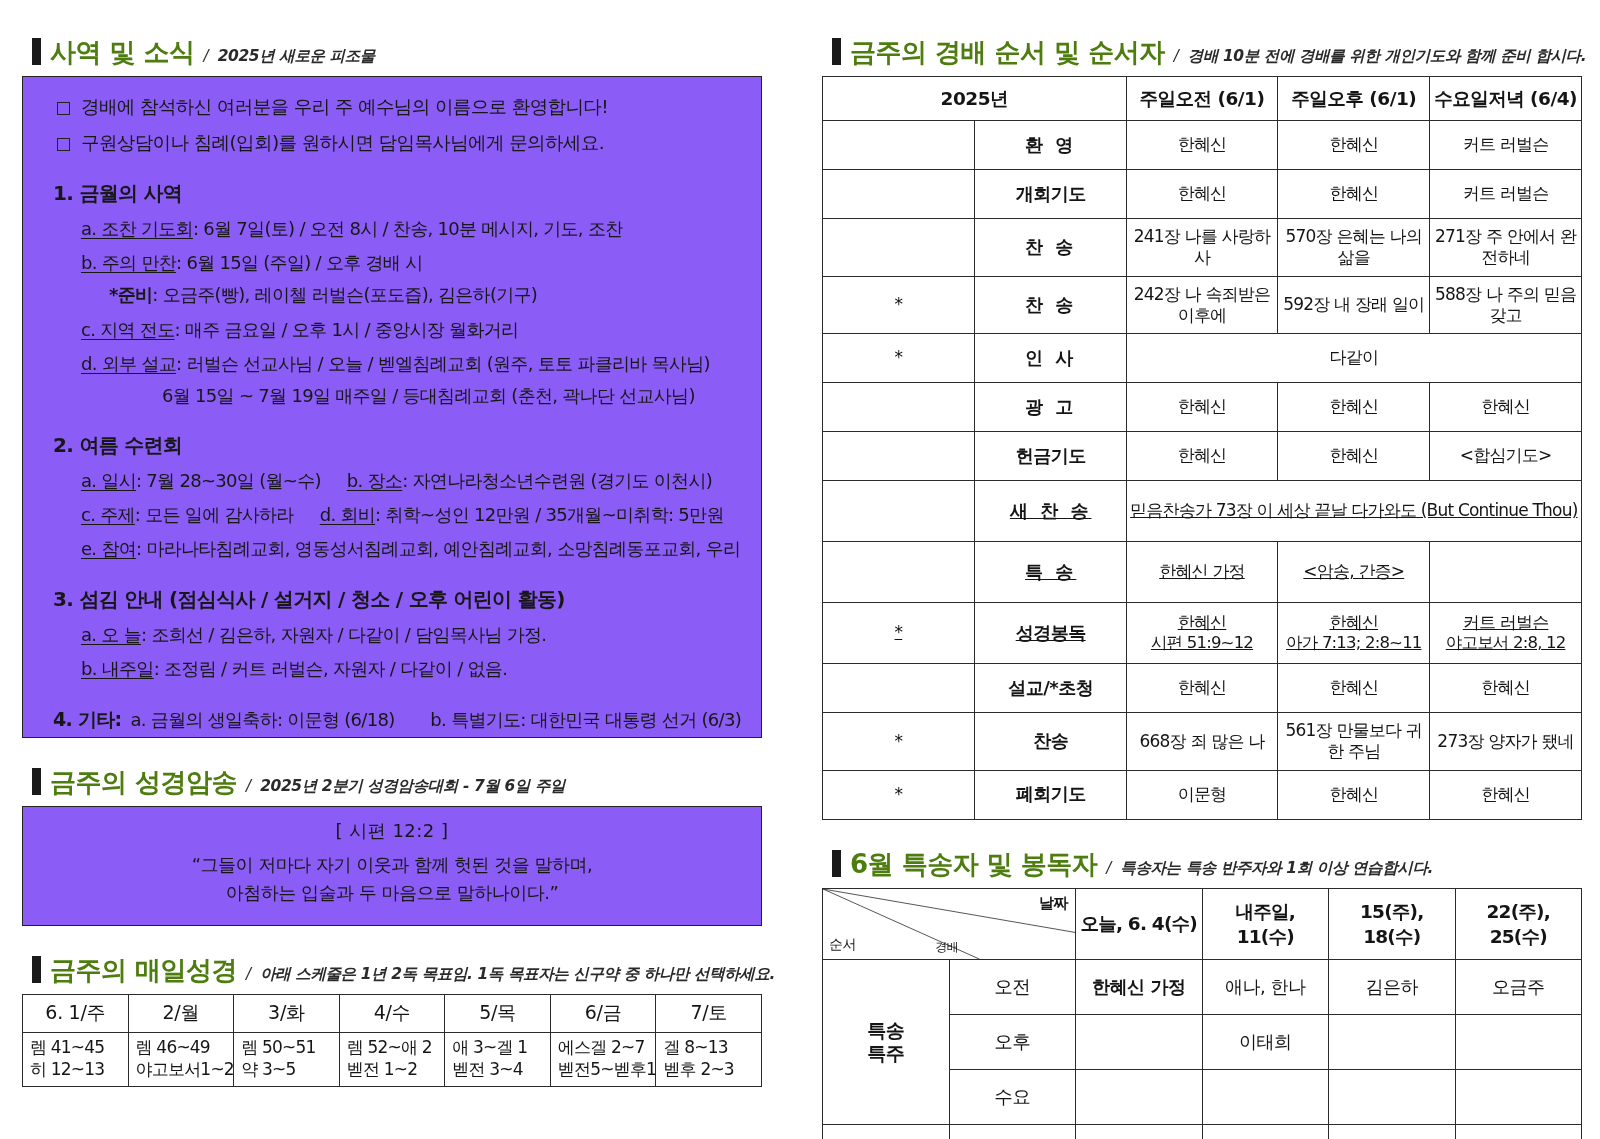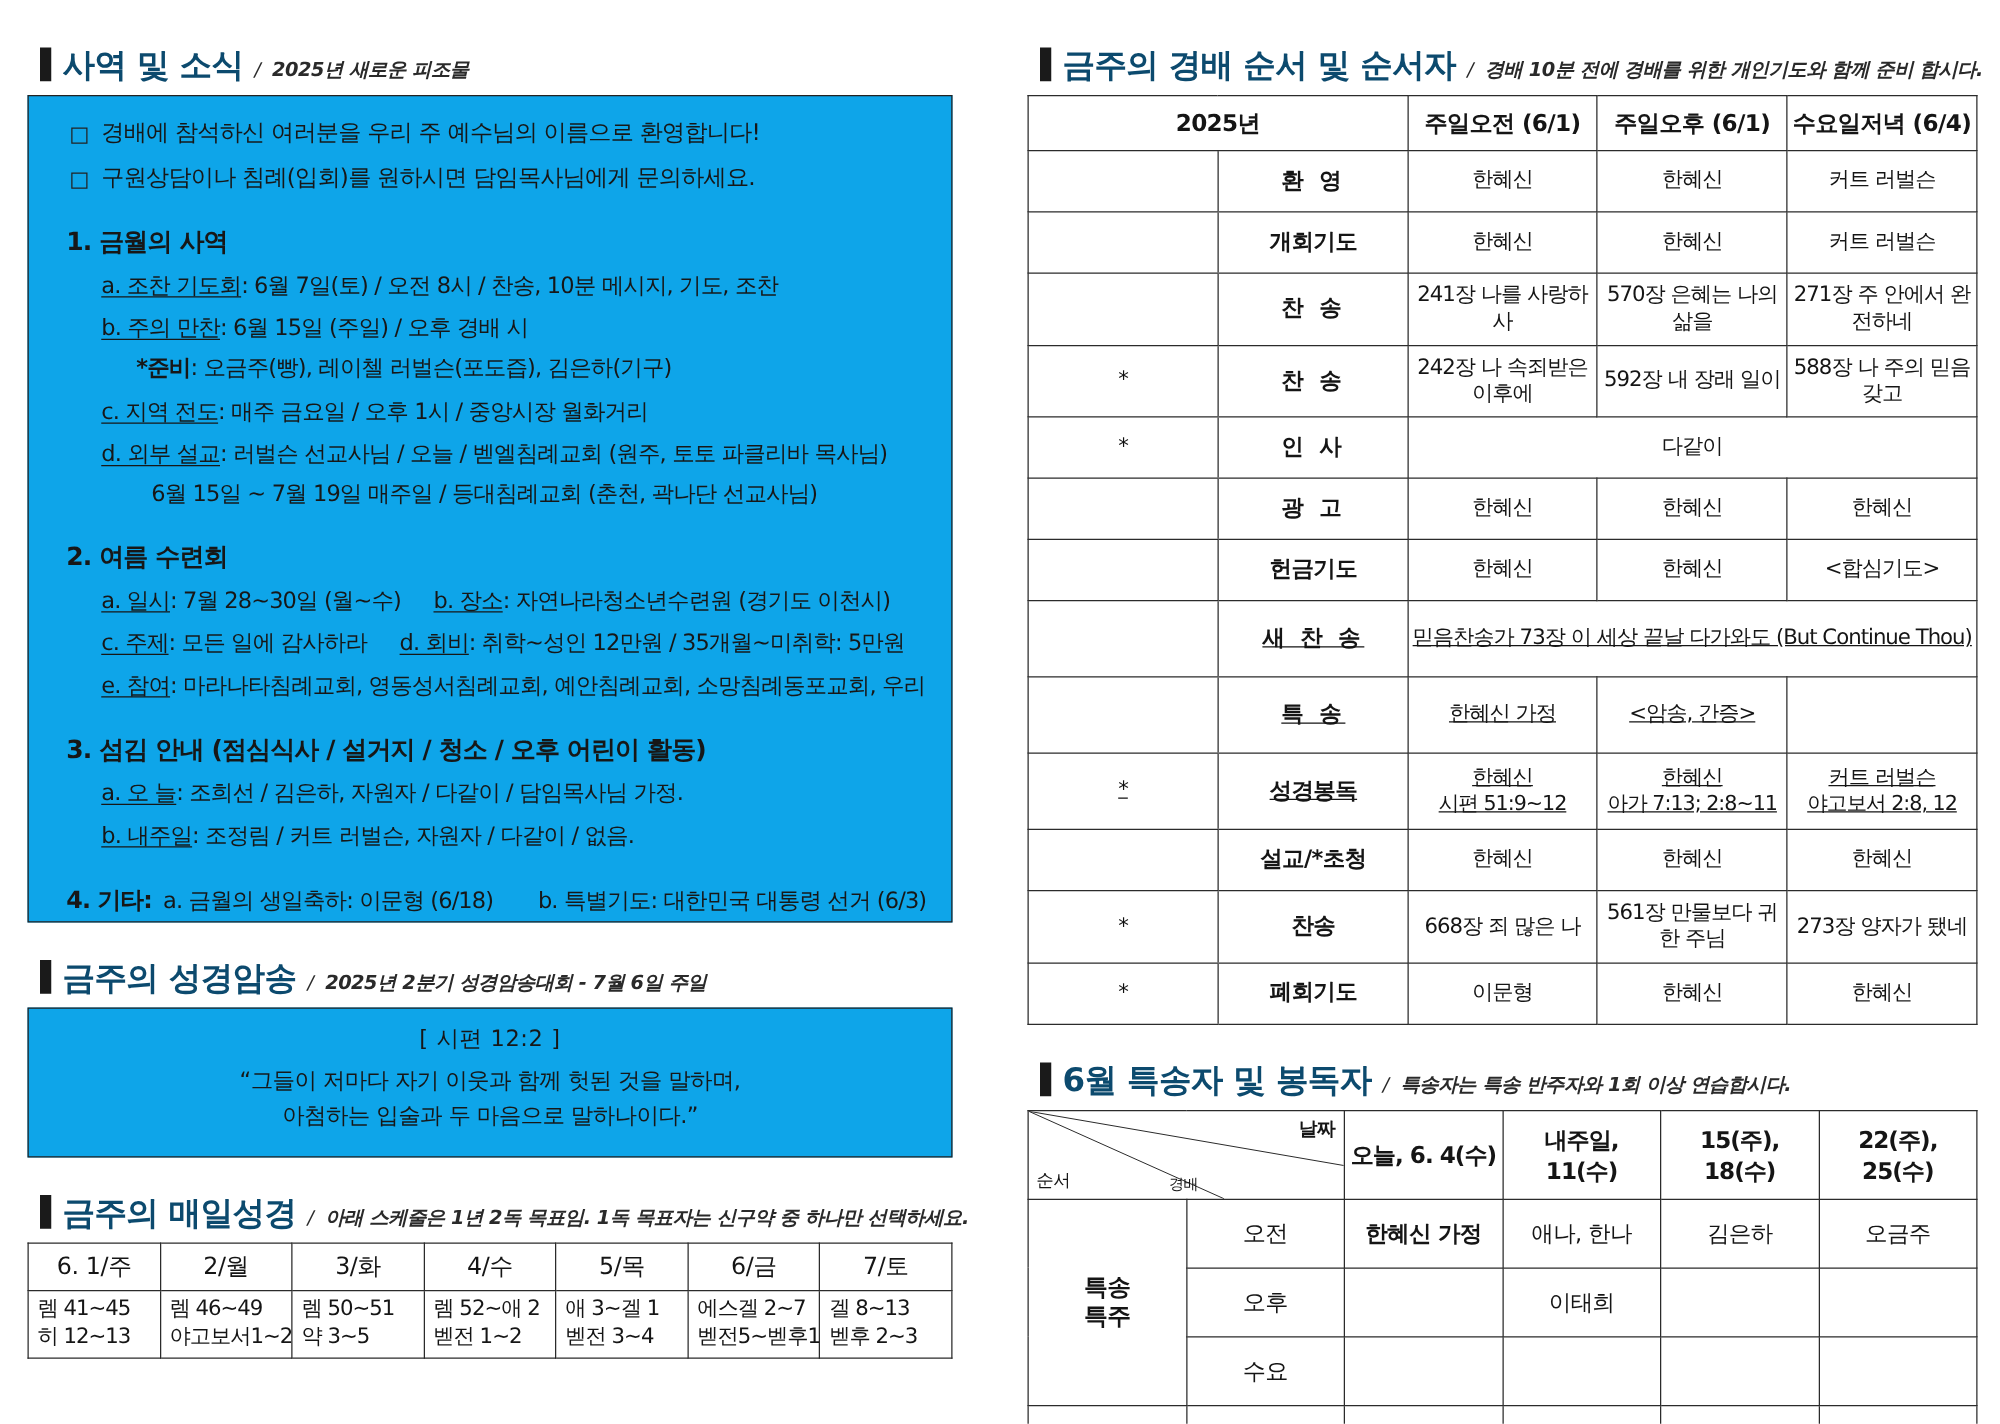--- a/index.html
+++ b/index.html
@@ -43,41 +43,41 @@
     background: #1a1a1a;
     margin-right: 2px;
     position: relative;
     top: 4px;
     flex: 0 0 9px;
   }
   .sec-title {
     font-size: 26px;
     font-weight: bold;
     letter-spacing: -0.5px;
-    color: #0c4a6e;
+    color: #4d7c0f;
   }
   .sec-sub {
     font-size: 15.5px;
     font-style: italic;
     font-weight: bold;
     color: #2a2a2a;
     letter-spacing: -0.4px;
   }
   .sec-slash {
     font-size: 15px;
     font-style: italic;
     color: #2a2a2a;
     padding: 0 2px;
   }
 
   
   .box {
     border: 1.6px solid #222;
     box-sizing: border-box;
-    background: #0ea5e9;
+    background: #8b5cf6;
   }
 
   
   #notice-box {
     padding: 18px 20px 16px 20px;
     height: 662px;
     position: relative;
   }
   .chk-line {
     display: flex;
@@ -106,21 +106,21 @@
     font-size: 18px;
     letter-spacing: -0.7px;
     margin: 0 0 9px 38px;
     line-height: 1.4;
     white-space: nowrap;
   }
   .item .lbl { text-decoration: underline; text-underline-offset: 3px; }
   .item.inline-pair { display: flex; gap: 26px; }
   .item.sub { margin-left: 66px; font-weight: bold; }
   .item.sub .plain { font-weight: normal; }
-  .item.cont { margin-left: 78px; }
+  .item.cont { margin-left: 119px; }
   .item.tight { margin-bottom: 7px; }
   .misc-line {
     font-size: 18px;
     letter-spacing: -0.7px;
     margin: 26px 0 0 10px;
     display: flex;
     align-items: baseline;
     gap: 9px;
     white-space: nowrap;
   }

